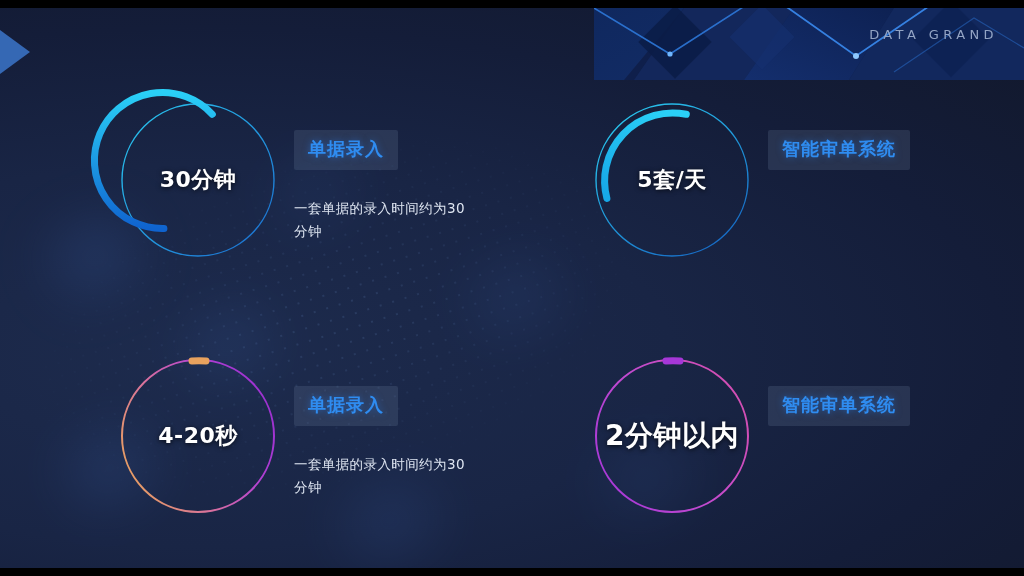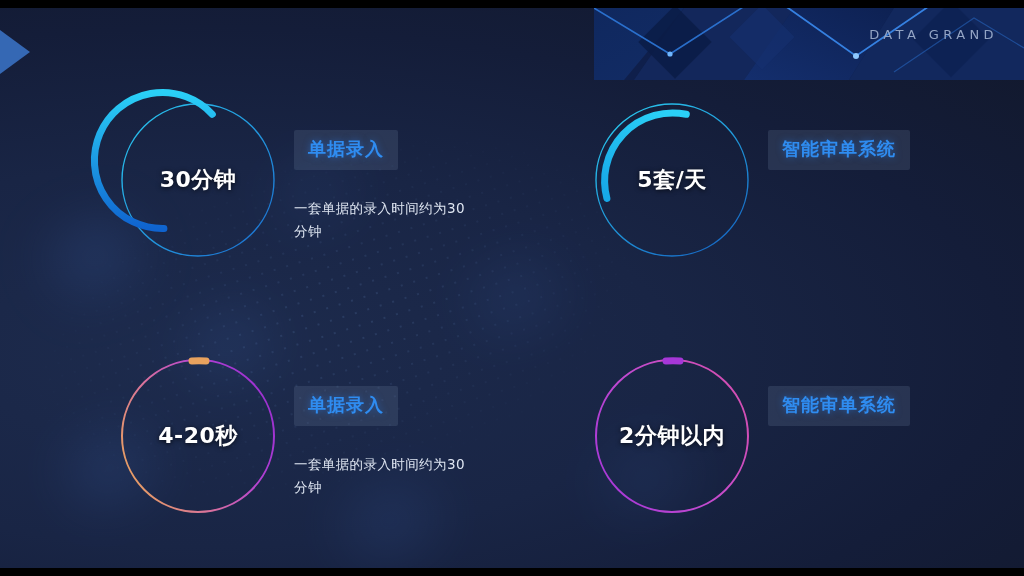--- a/index.html
+++ b/index.html
@@ -43,21 +43,21 @@
   #logo .en{margin-top:6px;font-size:13px;color:#93a4c4;letter-spacing:4.4px;}
 
   
   .card{position:absolute;}
   .ring-wrap{position:absolute;left:0;top:0;width:160px;height:160px;}
   .ring-wrap svg{display:block;width:160px;height:160px;overflow:visible;}
   .ring-label{position:absolute;left:0;top:0;width:160px;height:160px;
               display:flex;align-items:center;justify-content:center;
               color:#fff;font-size:22px;font-weight:bold;letter-spacing:.5px;
               text-shadow:0 1px 5px rgba(0,0,0,.75);}
-  .ring-label.wide{font-size:22px;}
+  .ring-label.wide{font-size:28px;}
 
   .side{position:absolute;left:176px;top:30px;width:182px;}
   .chip{display:inline-block;background:rgba(120,138,170,.20);
         padding:7px 14px 9px 14px;border-radius:2px;
         font-size:18px;font-weight:bold;color:#2f8cf0;letter-spacing:1px;
         text-shadow:0 0 7px rgba(40,130,240,.5);white-space:nowrap;}
   .desc{margin-top:27px;font-size:13.5px;line-height:1.72;color:#dfe6f2;
         letter-spacing:.4px;}
 
   .card-1{left:118px;top:92px;}

